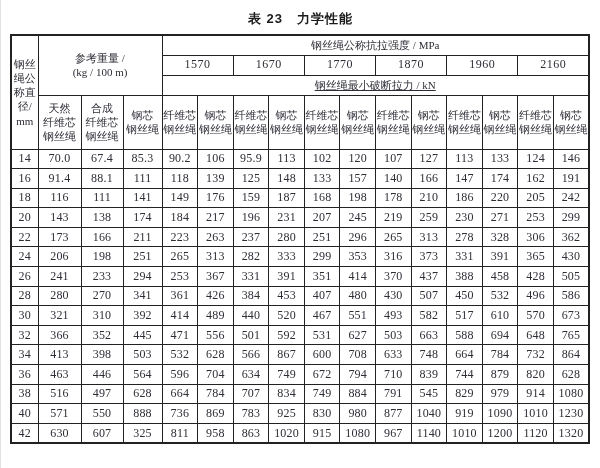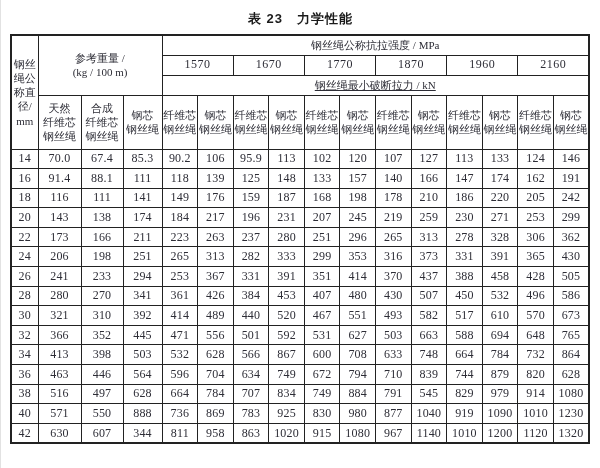--- a/index.html
+++ b/index.html
@@ -405,21 +405,21 @@
           <td>1040</td>
           <td>919</td>
           <td>1090</td>
           <td>1010</td>
           <td>1230</td>
         </tr>
         <tr>
           <td>42</td>
           <td>630</td>
           <td>607</td>
-          <td>344</td>
+          <td>325</td>
           <td>811</td>
           <td>958</td>
           <td>863</td>
           <td>1020</td>
           <td>915</td>
           <td>1080</td>
           <td>967</td>
           <td>1140</td>
           <td>1010</td>
           <td>1200</td>

